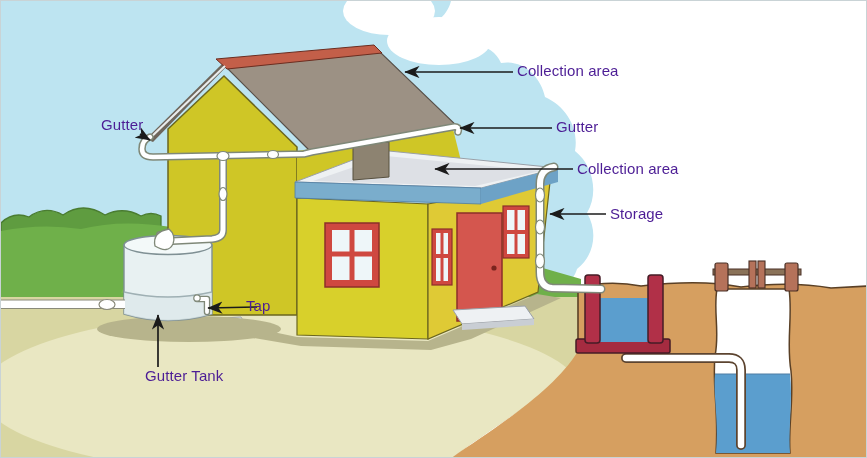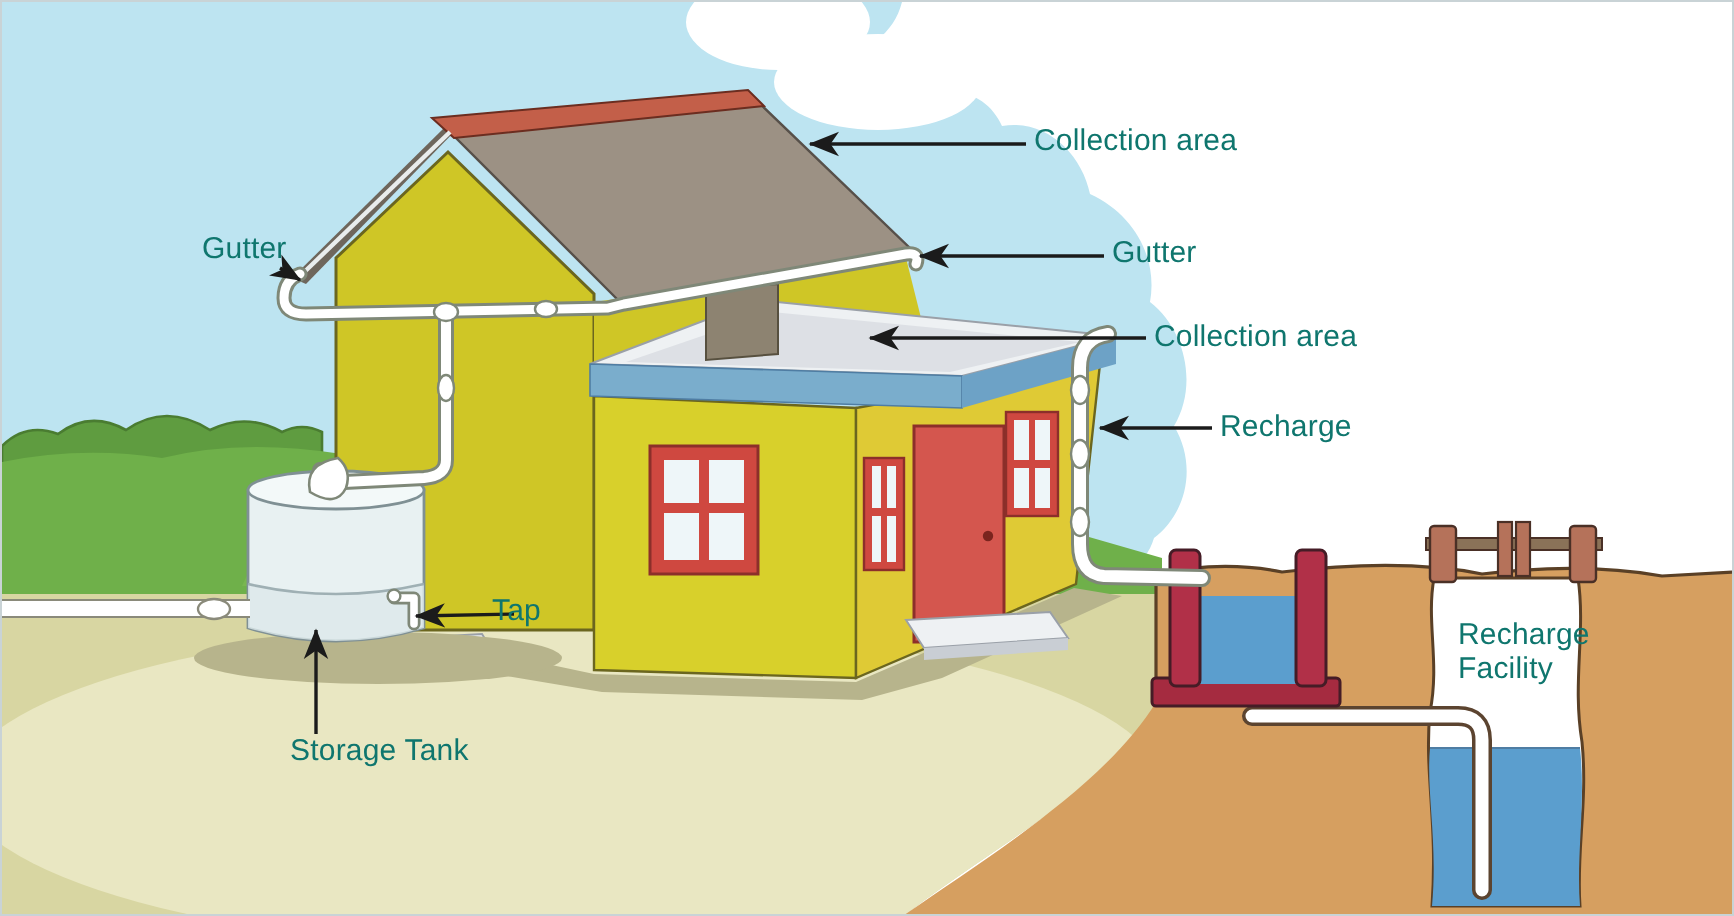--- a/index.html
+++ b/index.html
@@ -3,21 +3,21 @@
 <meta charset="utf-8">
 <style>
   html,body{margin:0;padding:0;background:#fff;}
   #canvas{
     position:relative;width:867px;height:458px;overflow:hidden;
     background:#ffffff;border:1px solid #c9d3d6;box-sizing:border-box;
     font-family:"Liberation Sans",sans-serif;
   }
   #scene{position:absolute;left:0;top:0;}
   .label{
-    position:absolute;font-size:15px;line-height:16px;color:#0f766e;
+    position:absolute;font-size:15px;line-height:16px;color:#4c1d95;
     white-space:nowrap;letter-spacing:.1px;
   }
   .label.wrap{white-space:normal;line-height:17px;}
 </style>
 </head>
 <body>
 
 <div id="canvas">
 
 <svg id="scene" width="867" height="458" viewBox="0 0 867 458" xmlns="http://www.w3.org/2000/svg">
@@ -171,19 +171,18 @@
     <line x1="605" y1="213" x2="549" y2="213" marker-end="url(#ah)"></line>
     <line x1="256" y1="306" x2="207" y2="307" marker-end="url(#ah)"></line>
     <line x1="157" y1="366" x2="157" y2="314" marker-end="url(#ah)"></line>
     <line x1="139" y1="133" x2="149" y2="139" marker-end="url(#ah)"></line>
   </g>
 </svg>
 
 <div class="label" style="left:516px;top:62px">Collection area</div>
 <div class="label" style="left:555px;top:118px">Gutter</div>
 <div class="label" style="left:576px;top:160px">Collection area</div>
-<div class="label" style="left:609px;top:205px">Recharge</div>
+<div class="label" style="left:609px;top:205px">Storage</div>
 <div class="label" style="left:100px;top:116px">Gutter</div>
 <div class="label" style="left:245px;top:297px">Tap</div>
-<div class="label" style="left:144px;top:367px">Storage Tank</div>
-<div class="label wrap" style="left:728px;top:308px;width:66px">Recharge Facility</div>
+<div class="label" style="left:144px;top:367px">Gutter Tank</div>
 
 </div>
 
 </body></html>

